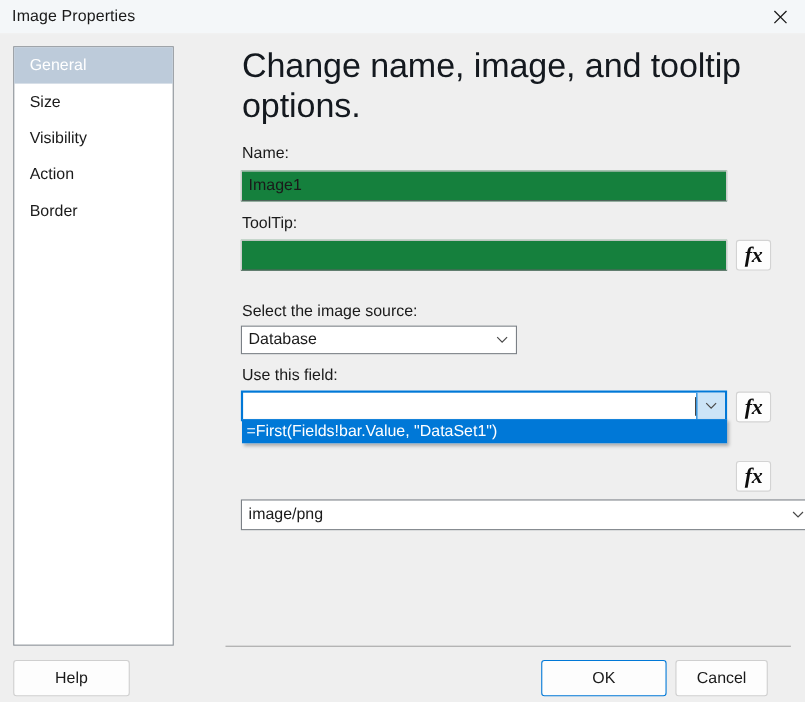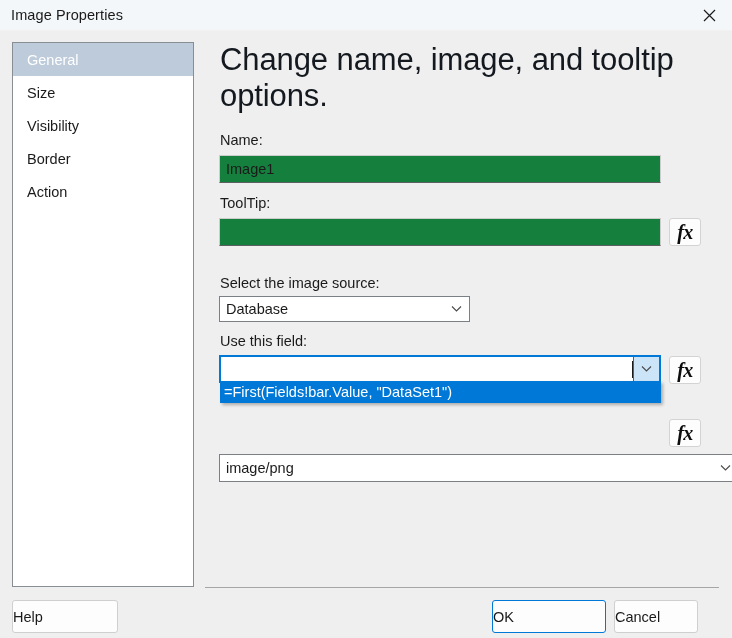--- a/index.html
+++ b/index.html
@@ -34,21 +34,21 @@
     position: absolute; right: 0; top: 0;
     width: 46px; height: 31px;
     display: flex; align-items: center; justify-content: center;
     cursor: default;
   }
   #close-btn svg { display: block; }
 
   
   #nav-panel {
     position: absolute; left: 12px; top: 42px;
-    width: 182px; height: 545px;
+    width: 146px; height: 545px;
     background: #ffffff;
     border: 1px solid #888e94;
   }
   .nav-item {
     height: 33px;
     display: flex; align-items: center;
     padding-left: 14px;
     font-size: 14.5px;
     color: #1a1a1a;
     cursor: default;
@@ -175,21 +175,21 @@
     left: 205px; top: 587px;
     width: 514px; height: 1px;
     background: #a6a6a6;
   }
   .dlg-btn {
     position: absolute;
     height: 33px;
     background: #fdfdfd;
     border: 1px solid #cfcfcf;
     border-radius: 3px;
-    display: flex; align-items: center; justify-content: flex-start;
+    display: flex; align-items: center; justify-content: center;
     font-size: 14.5px;
     color: #1a1a1a;
     cursor: default;
     font-family: "Liberation Sans", sans-serif;
   }
   .dlg-btn.default {
     border: 1px solid #0078d7;
   }
 </style>
 </head>
@@ -210,24 +210,24 @@
   <div class="nav-item selected">
     <span>General</span>
   </div>
   <div class="nav-item">
     <span>Size</span>
   </div>
   <div class="nav-item">
     <span>Visibility</span>
   </div>
   <div class="nav-item">
+    <span>Action</span>
+  </div>
+  <div class="nav-item">
     <span>Border</span>
-  </div>
-  <div class="nav-item">
-    <span>Action</span>
   </div>
 </div>
 
 <div id="content">
 
   <div id="heading">Change name, image, and tooltip options.</div>
 
   <div class="field-label" style="left:15px; top:96px;">Name:</div>
   <div class="textbox" style="left:14px; top:119px; width:442px; height:28px;">Image1</div>
 

